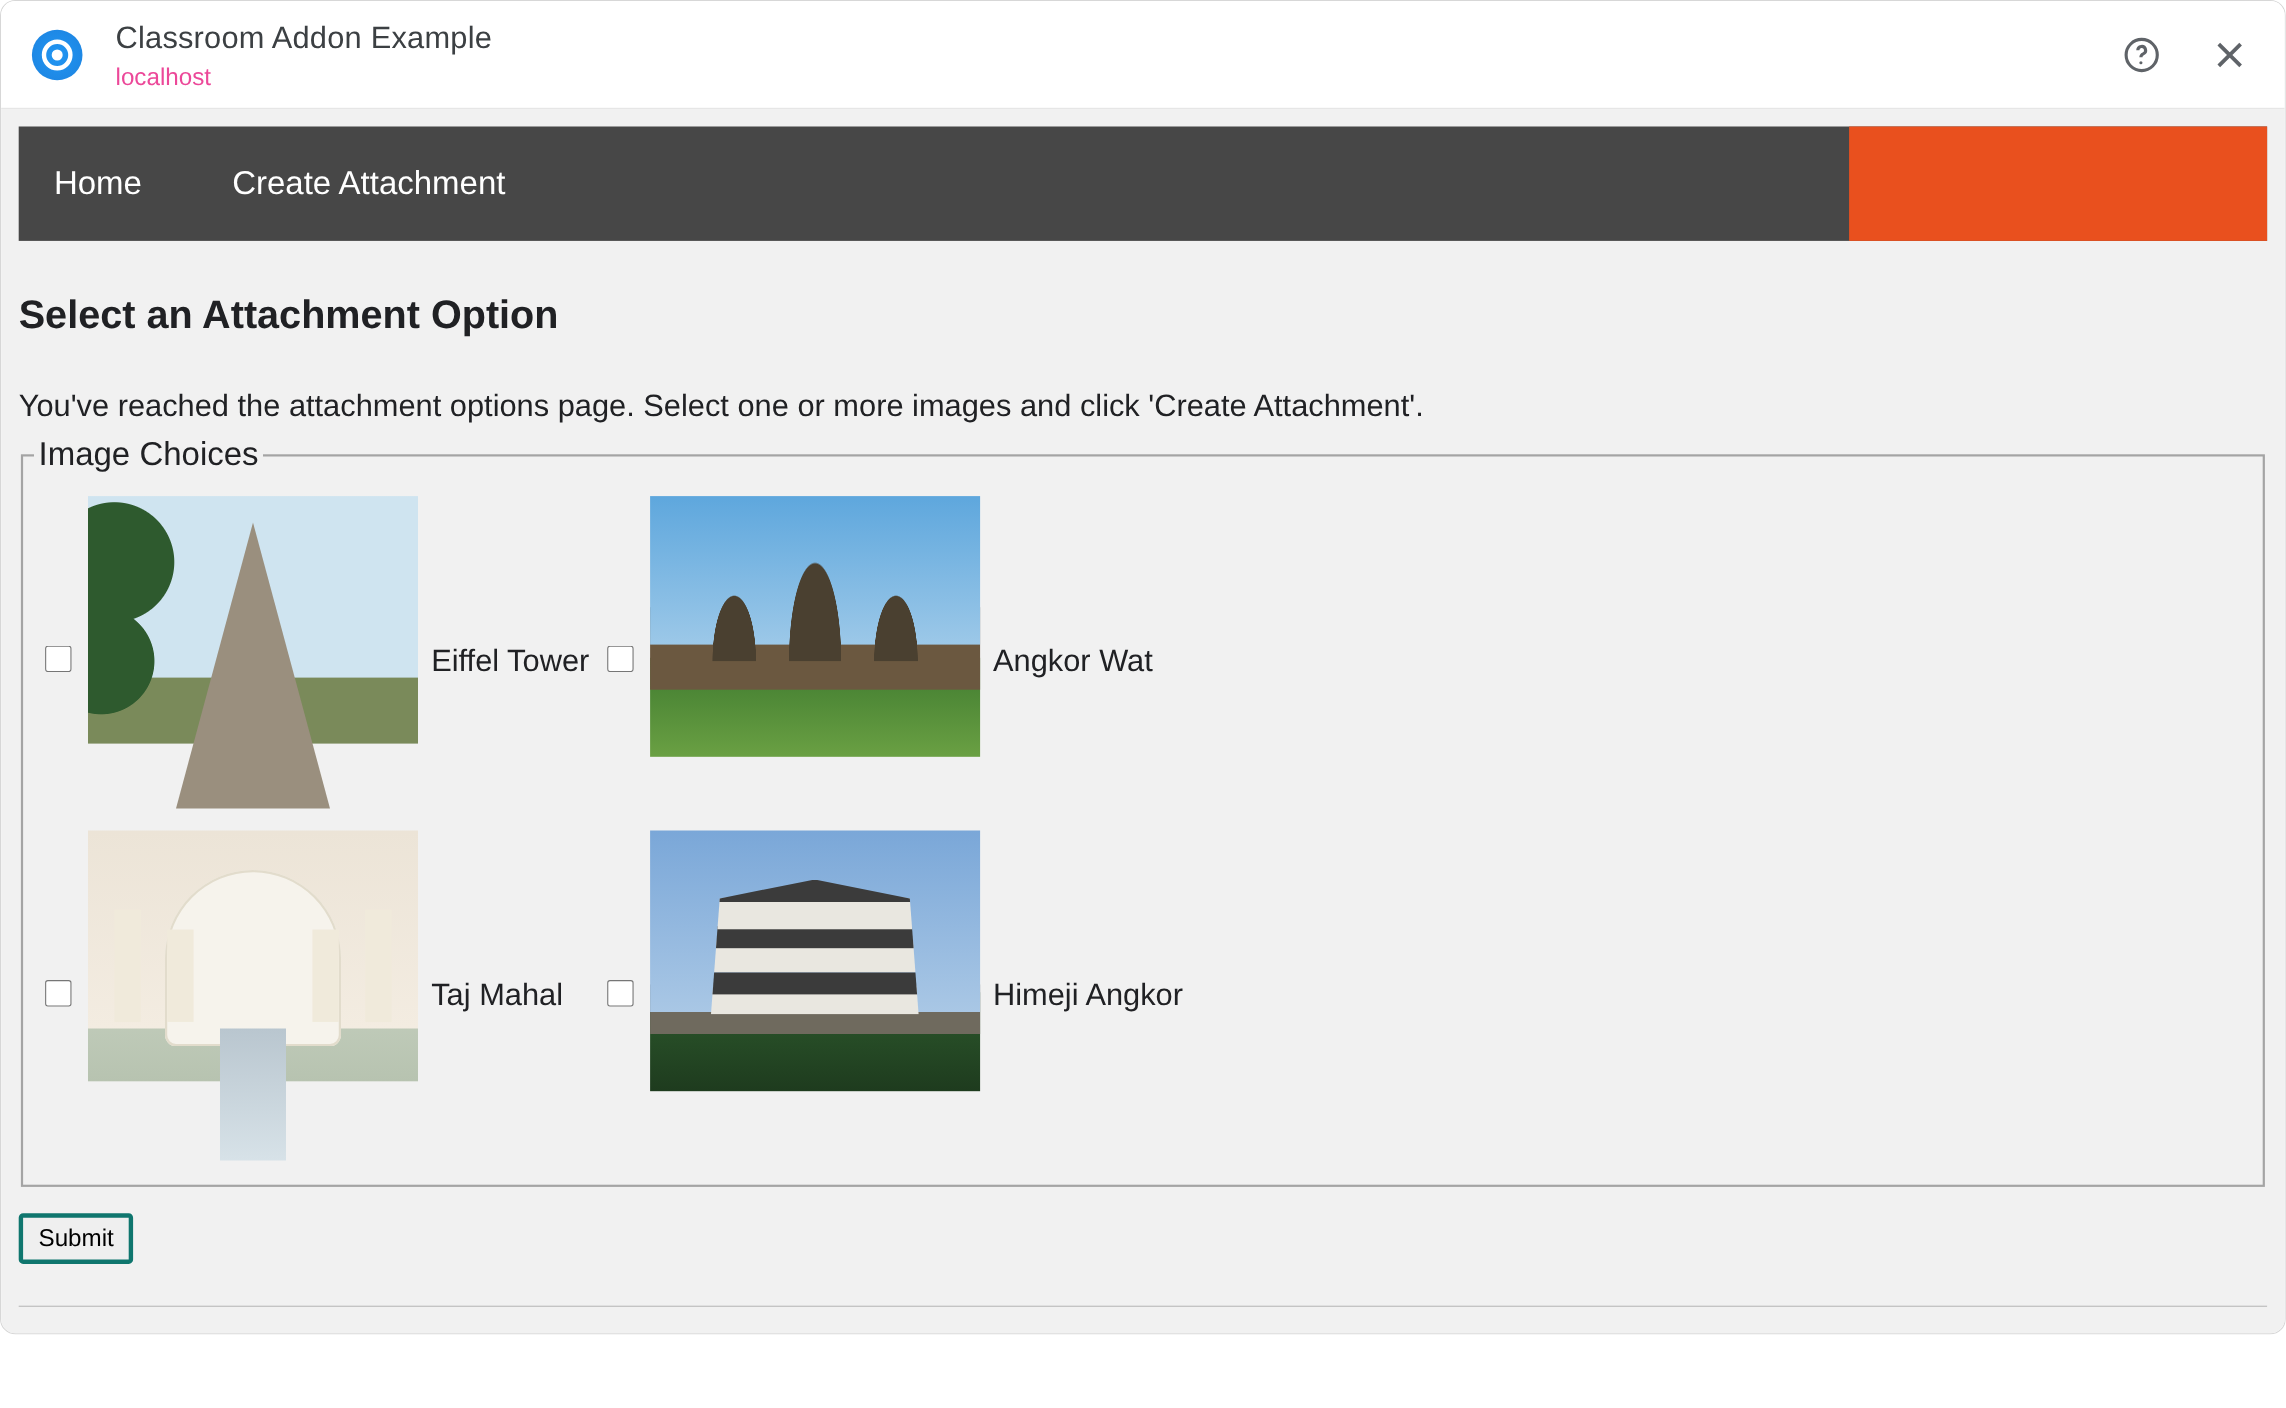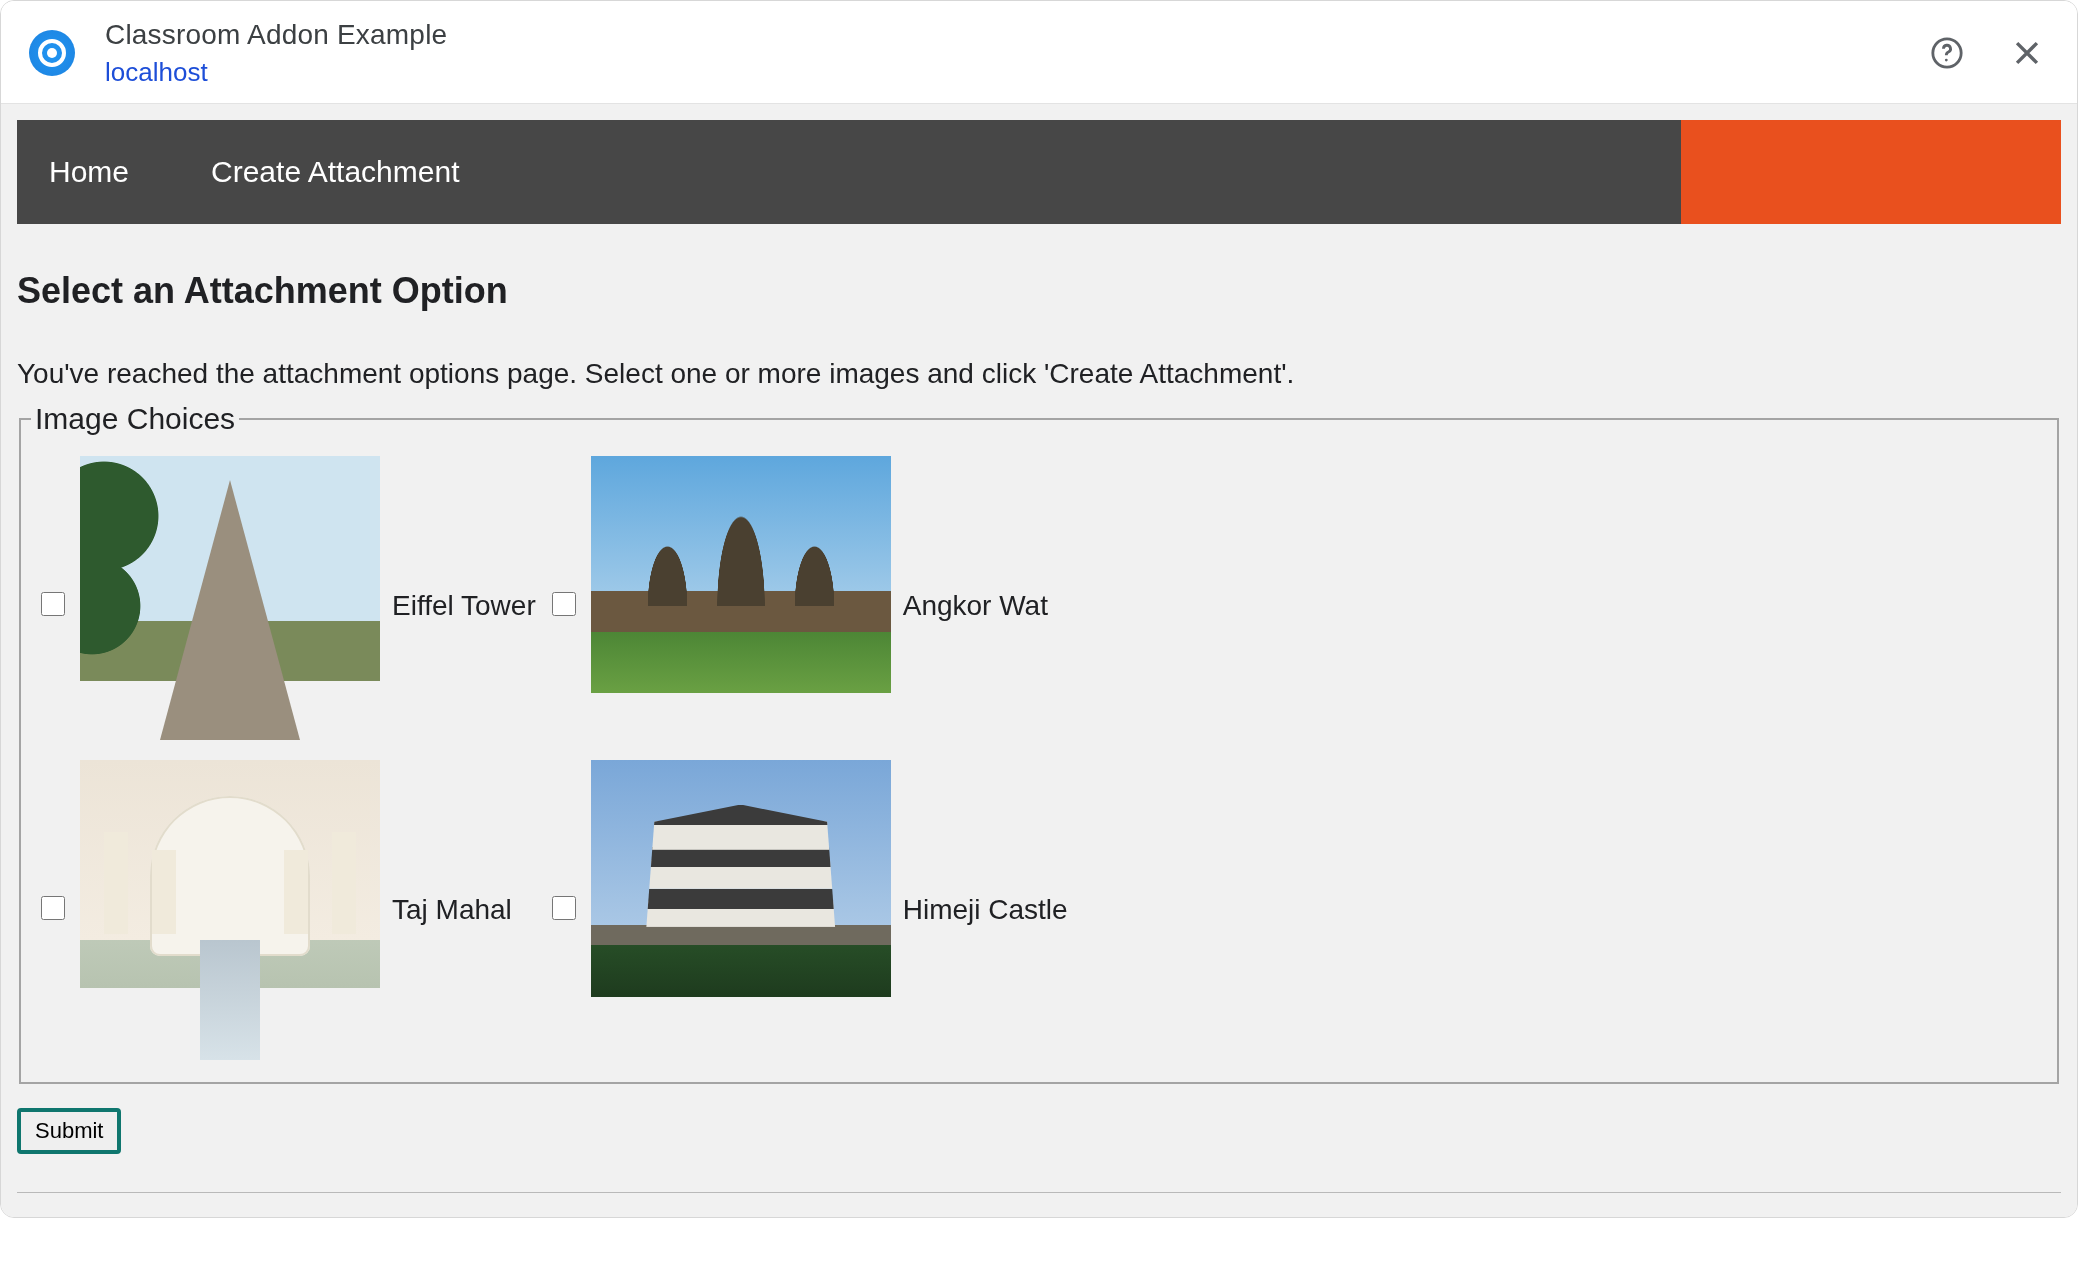--- a/index.html
+++ b/index.html
@@ -65,22 +65,22 @@
     display: flex;
     flex-direction: column;
     line-height: 1.25;
   }
   .dialog-title {
     font-size: 28px;
     color: #3c4043;
     letter-spacing: 0.2px;
   }
   .dialog-subtitle {
-    font-size: 26px;
-    color: #1d4ed8;
+    font-size: 22px;
+    color: #ec4899;
     margin-top: 4px;
   }
   .dialog-actions {
     display: flex;
     align-items: center;
     gap: 36px;
   }
   .btn-icon {
     width: 44px; height: 44px;
     display: flex; align-items: center; justify-content: center;
@@ -317,21 +317,21 @@
                   <span class="minaret left2"></span>
                     <span class="minaret right2"></span>
                 </span>
                 </td>
             <td class="thumb-label"><span>Taj Mahal</span></td>
 
             <td><input type="checkbox" style=""></td>
             <td>
                   <span class="thumb himeji"></span>
                 </td>
-            <td class="thumb-label"><span>Himeji Castle</span></td>
+            <td class="thumb-label"><span>Himeji Angkor</span></td>
           </tr>
         </tbody>
           </table>
       </fieldset>
 
       <button class="submit-btn">Submit</button>
 
       <hr class="rule">
     </div>
   </div>

